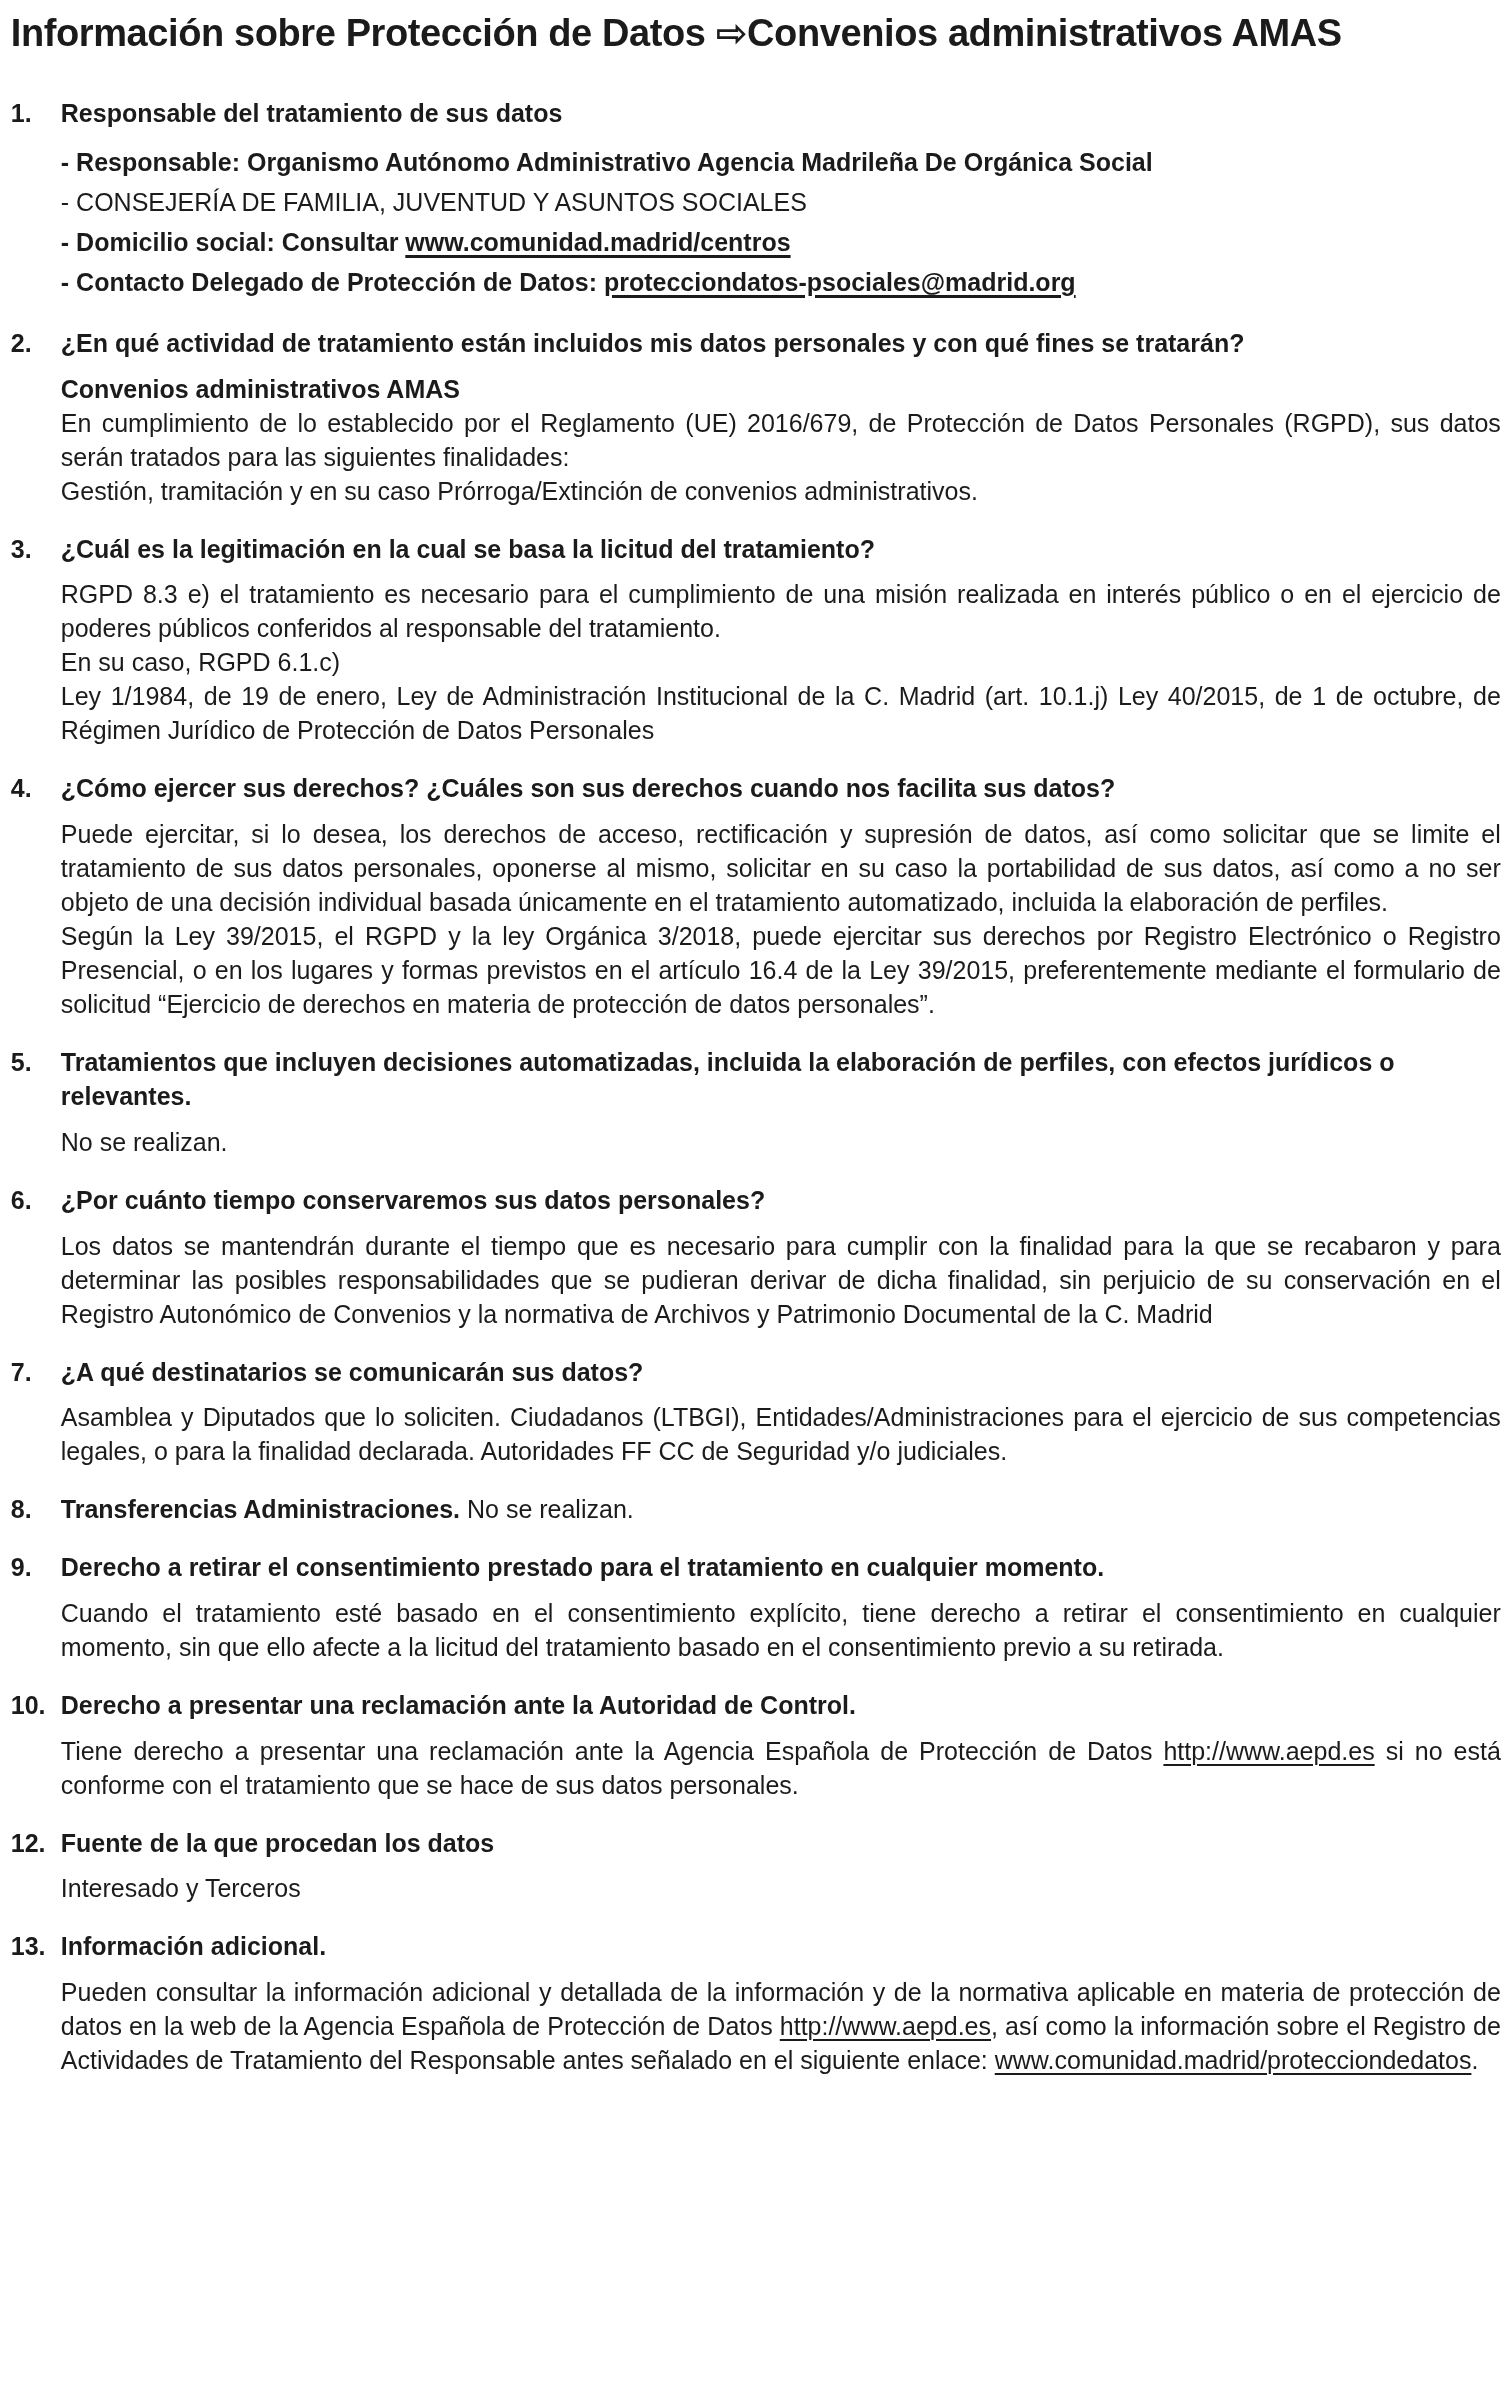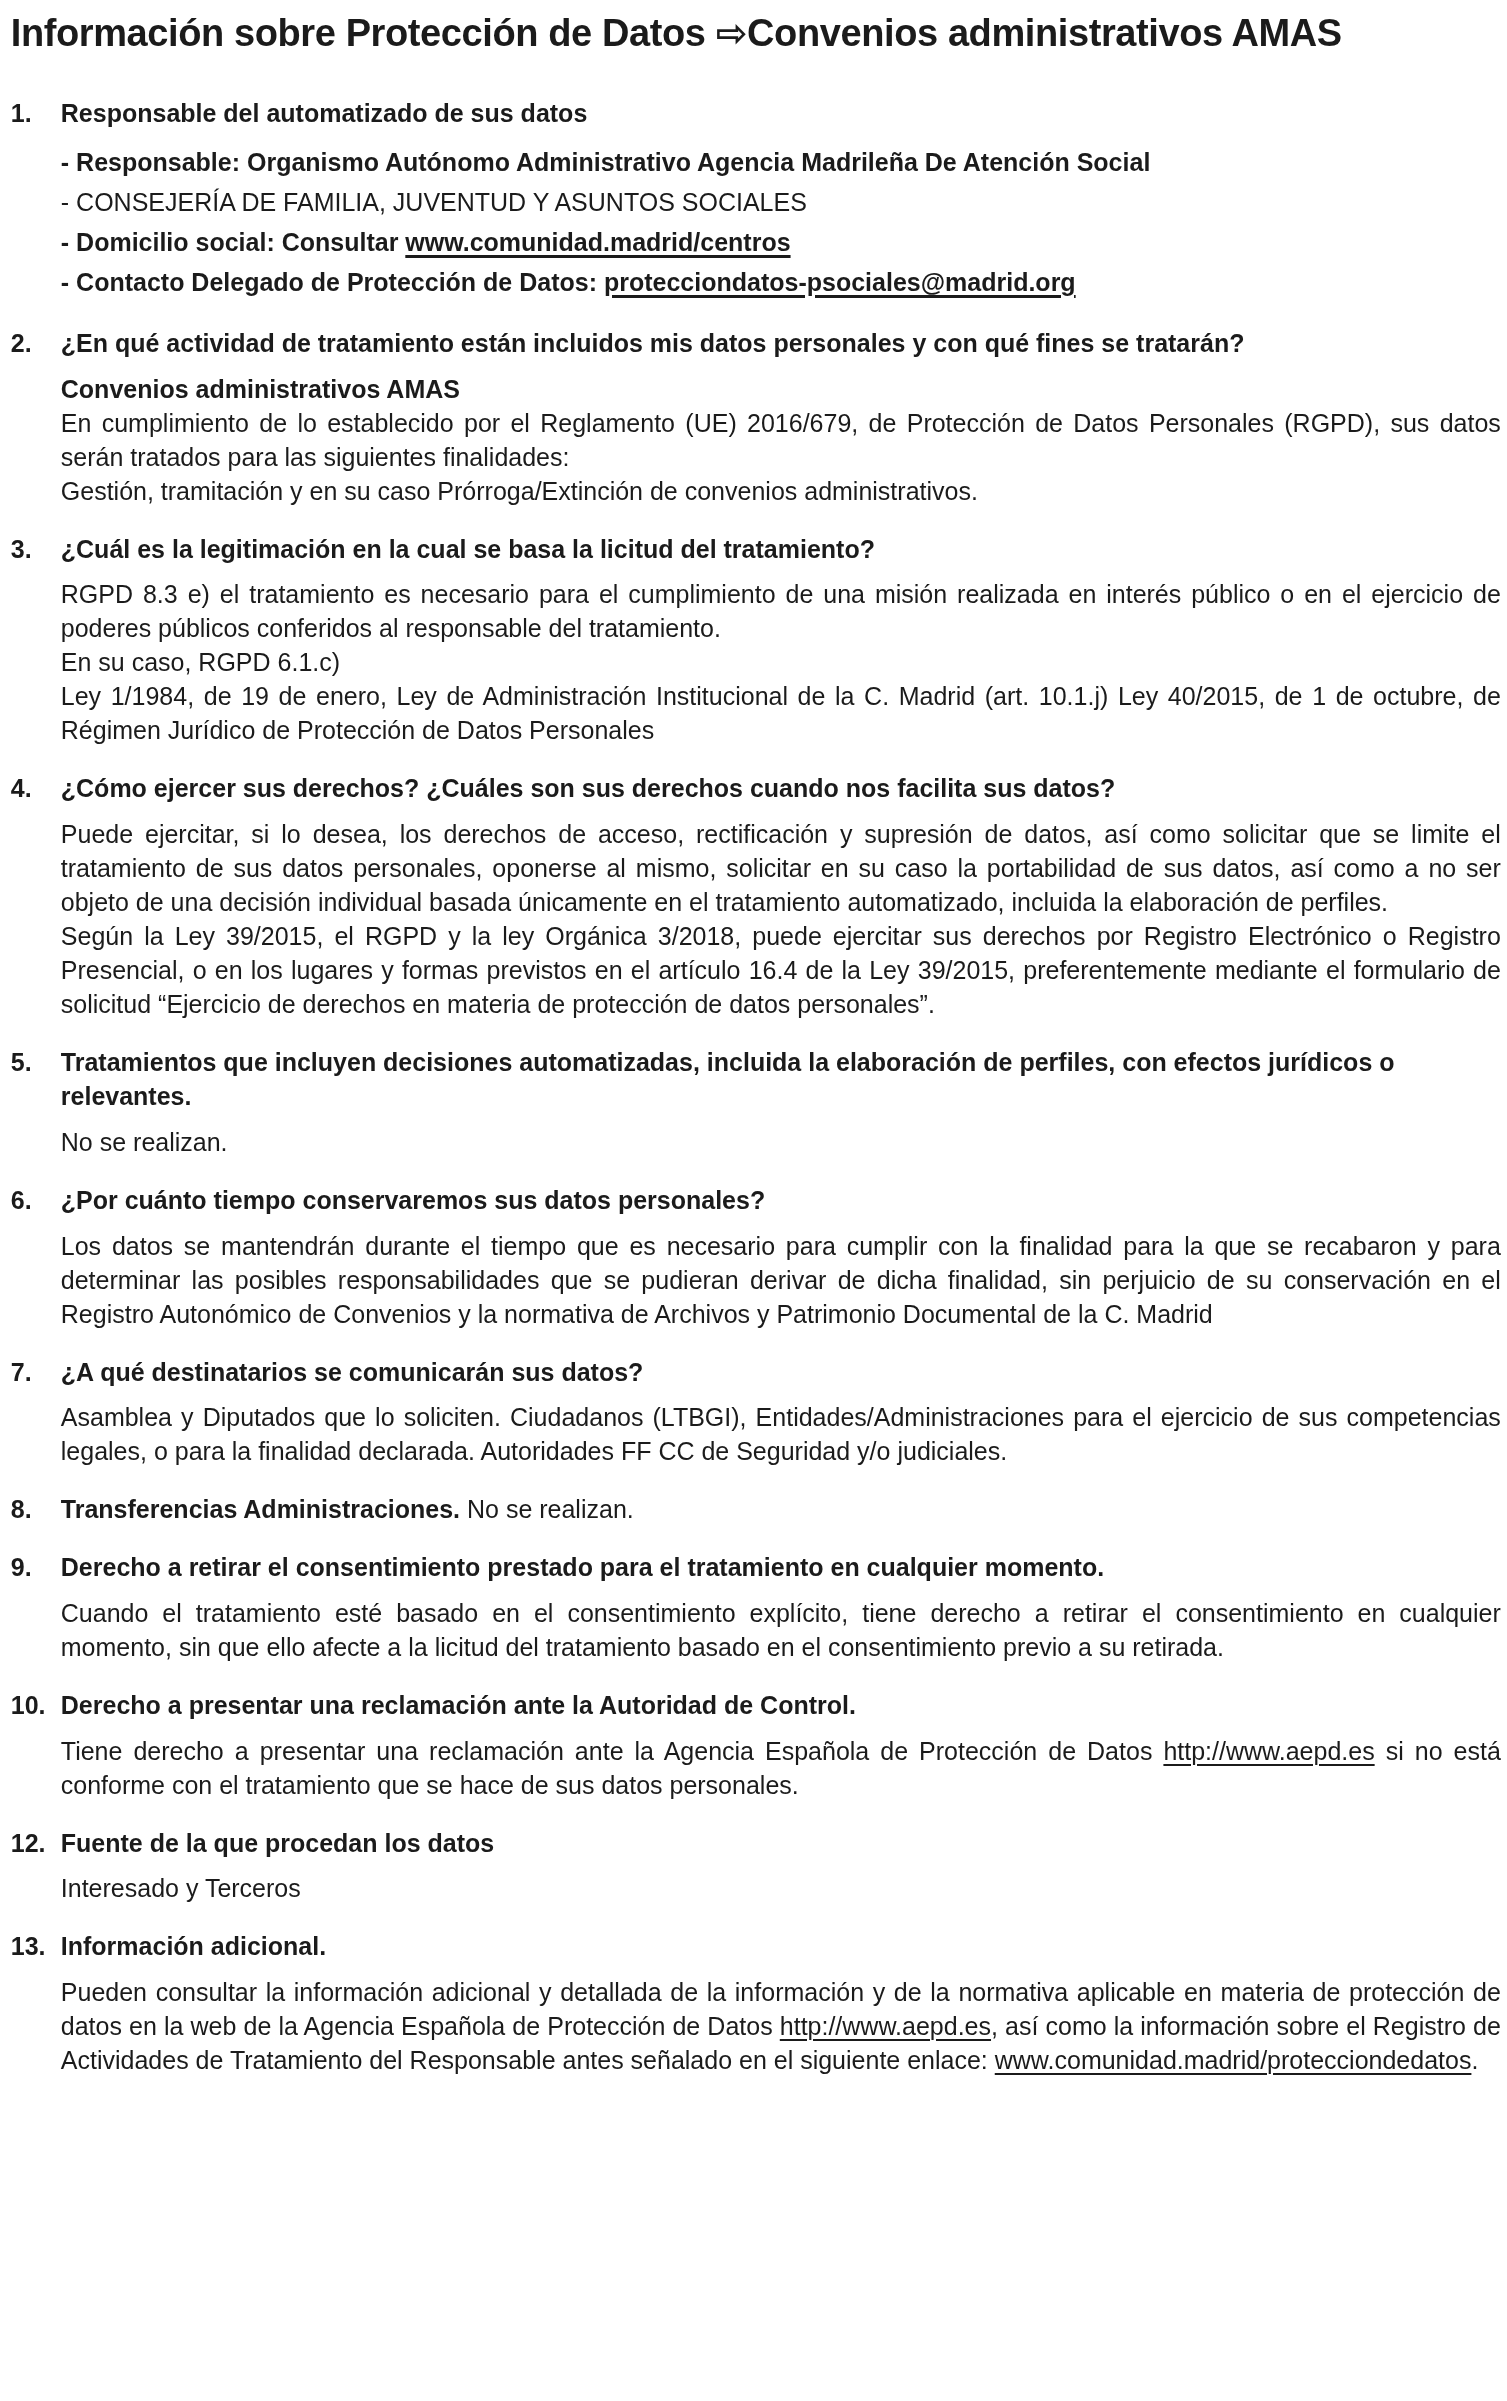--- a/index.html
+++ b/index.html
@@ -54,23 +54,23 @@
 </style>
 </head>
 <body>
 
 <div class="doc">
 
   <h1 class="title">Información sobre Protección de Datos ⇨Convenios administrativos AMAS</h1>
 
   <section class="section">
     <span class="section-number">1.</span>
-    <h2 class="section-heading">Responsable del automatizado de sus datos</h2>
+    <h2 class="section-heading">Responsable del tratamiento de sus datos</h2>
     <div class="bullets">
-      <div class="bullet bold"><span>-</span> <span>Responsable: Organismo Autónomo Administrativo Agencia Madrileña De Atención Social</span></div>
+      <div class="bullet bold"><span>-</span> <span>Responsable: Organismo Autónomo Administrativo Agencia Madrileña De Orgánica Social</span></div>
       <div class="bullet"><span>-</span> <span>CONSEJERÍA DE FAMILIA, JUVENTUD Y ASUNTOS SOCIALES</span></div>
       <div class="bullet bold"><span>-</span> <span>Domicilio social: Consultar </span><a class="link">www.comunidad.madrid/centros</a></div>
       <div class="bullet bold"><span>-</span> <span>Contacto Delegado de Protección de Datos: </span><a class="link">protecciondatos-psociales@madrid.org</a></div>
     </div>
   </section>
 
   <section class="section">
     <span class="section-number">2.</span>
     <h2 class="section-heading">¿En qué actividad de tratamiento están incluidos mis datos personales y con qué fines se tratarán?</h2>
     <div class="body">

